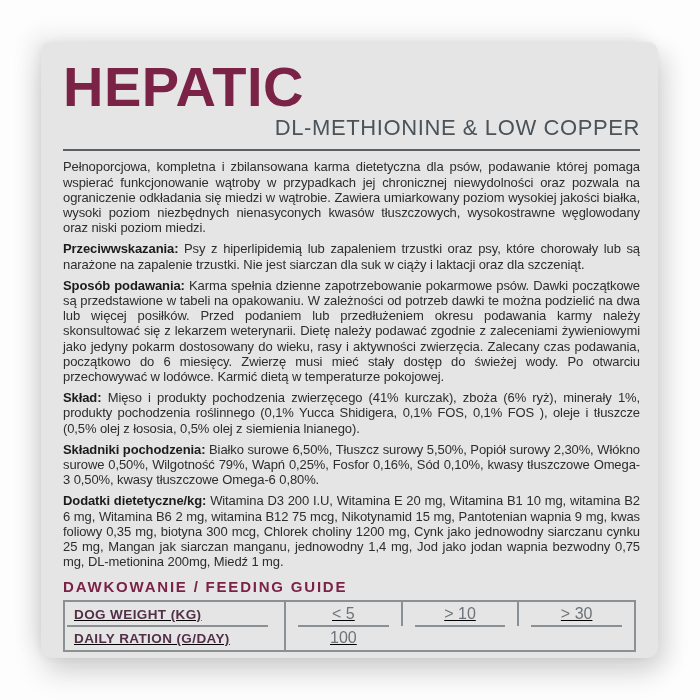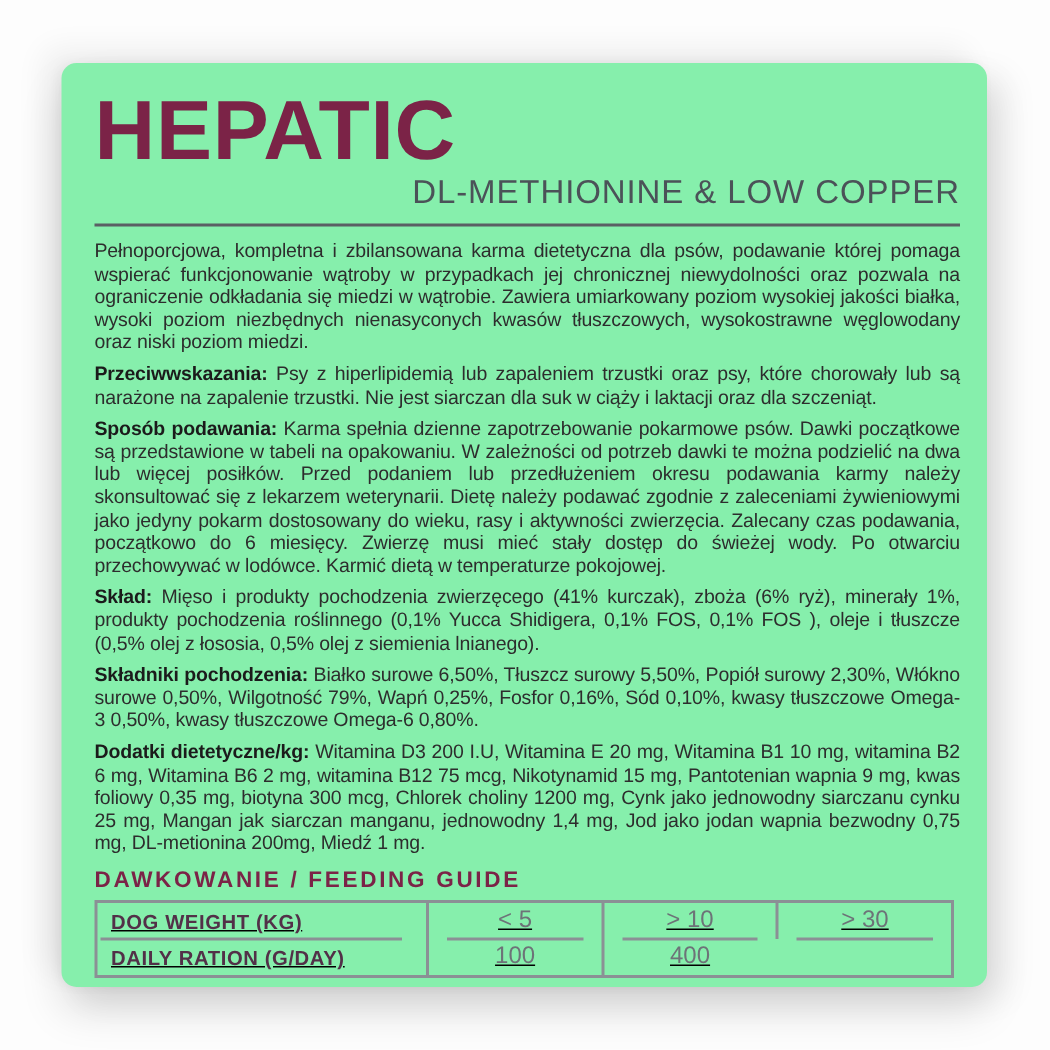--- a/index.html
+++ b/index.html
@@ -8,21 +8,21 @@
     width: 700px; height: 700px;
     background: #fdfdfd;
     font-family: "Liberation Sans", "DejaVu Sans", sans-serif;
     overflow: hidden;
     position: relative;
   }
   .card {
     position: absolute;
     left: 41px; top: 42px;
     width: 617px; height: 616px;
-    background: #86efac;
+    background: #e5e5e5;
     border-radius: 10px;
     box-shadow:
       -12px -10px 20px rgba(0,0,0,0.06),
       -2px 0 8px rgba(0,0,0,0.04),
       0 16px 28px rgba(0,0,0,0.13),
       14px 8px 22px rgba(0,0,0,0.07);
     padding: 18px 18px 14px 22px;
     overflow: hidden;
   }
   h1.title {
@@ -138,18 +138,15 @@
       <span>&gt; 30</span>
       <i class="hline"></i>
     </div>
 
     <div class="fg-cell lbl">
       <span>DAILY RATION (G/DAY)</span>
     </div>
     <div class="fg-cell val">
       <span>100</span>
     </div>
-    <div class="fg-cell val">
-      <span>400</span>
-    </div>
   </div>
 
 </div>
 
 </body></html>

